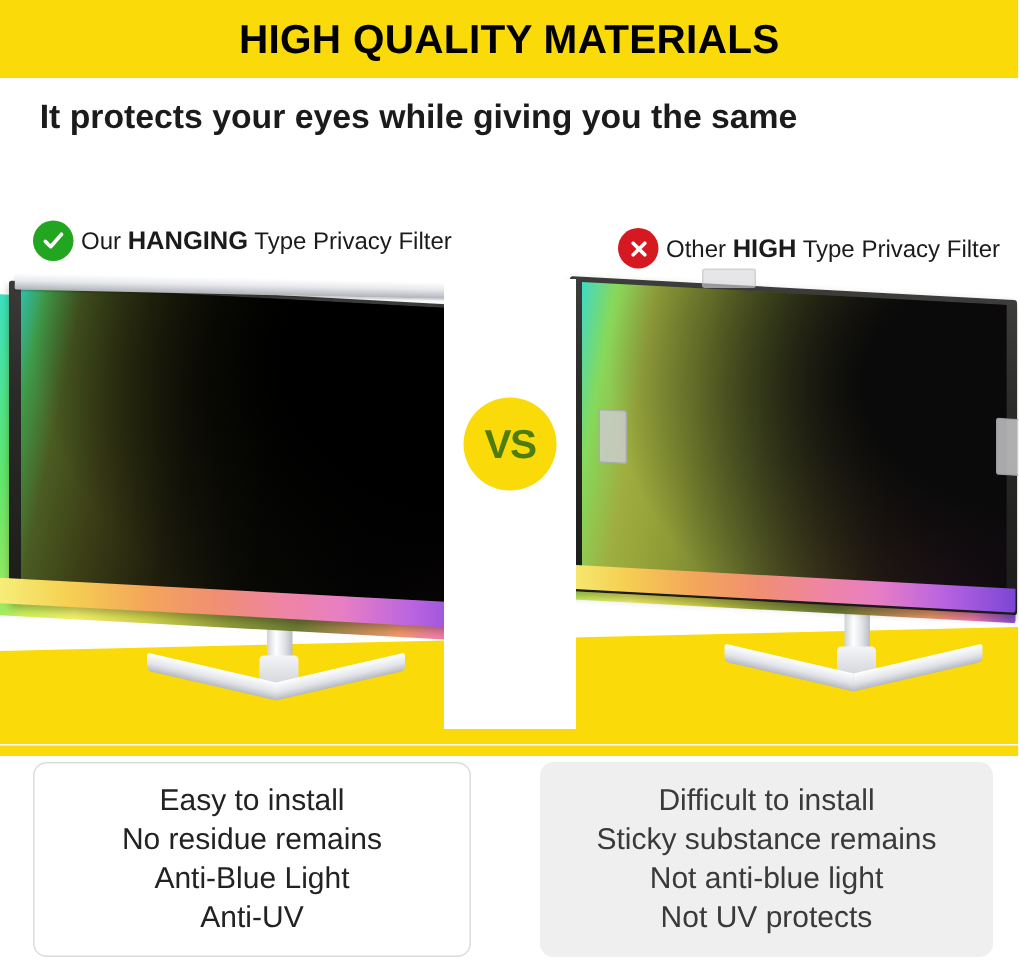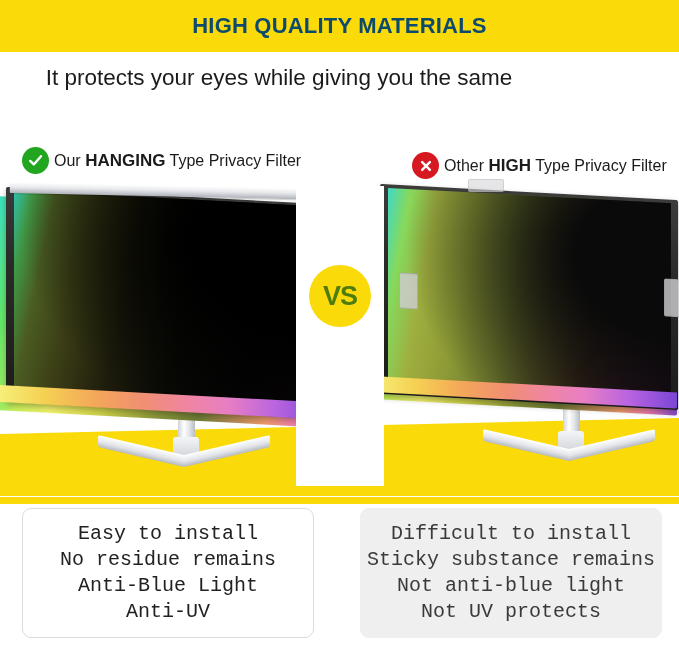--- a/index.html
+++ b/index.html
@@ -10,27 +10,27 @@
   }
   #page{position:relative;width:679px;height:648px;overflow:hidden;background:#fff;}
 
   
   .header-band{
     position:absolute;left:0;top:0;width:679px;height:52px;
     background:#fada09;
     display:flex;align-items:center;justify-content:center;
   }
   .header-title{
-    font-size:22px;font-weight:bold;color:#0c4a6e;
+    font-size:27px;font-weight:bold;color:#000000;
     letter-spacing:.2px;line-height:1;white-space:nowrap;
   }
   .subtitle{
     position:absolute;left:0;top:62px;width:558px;
     text-align:center;color:#1b1b1b;
-    font-size:22.5px;line-height:31px;font-weight:400;
+    font-size:22.5px;line-height:31px;font-weight:700;
   }
   .subtitle span{display:block;}
 
   
   .cmp-label{position:absolute;display:flex;align-items:center;gap:5px;white-space:nowrap;text-align:center;}
   .cmp-label.left{left:22px;top:147px;}
   .cmp-label.right{left:412px;top:152px;}
   .badge{
     width:27px;height:27px;border-radius:50%;
     display:flex;align-items:center;justify-content:center;
@@ -178,21 +178,20 @@
   }
   .floor-strip{
     position:absolute;left:0;top:497px;width:679px;height:7px;background:#fada09;z-index:0;
   }
 
   
   .feat-box{
     position:absolute;top:508px;height:128px;border-radius:9px;
     display:flex;flex-direction:column;align-items:center;justify-content:center;
     text-align:center;
-    font-family:Liberation Mono, monospace;
   }
   #feat-left{left:22px;width:290px;background:#ffffff;border:1.6px solid #dcdcdc;}
   #feat-right{left:360px;width:300px;background:#efefef;border:1.6px solid #efefef;}
   .feat-box .line{
     font-size:20px;line-height:26px;color:#222;white-space:nowrap;
   }
   #feat-right .line{color:#3a3a3a;}
 
   
   #vs-badge{

